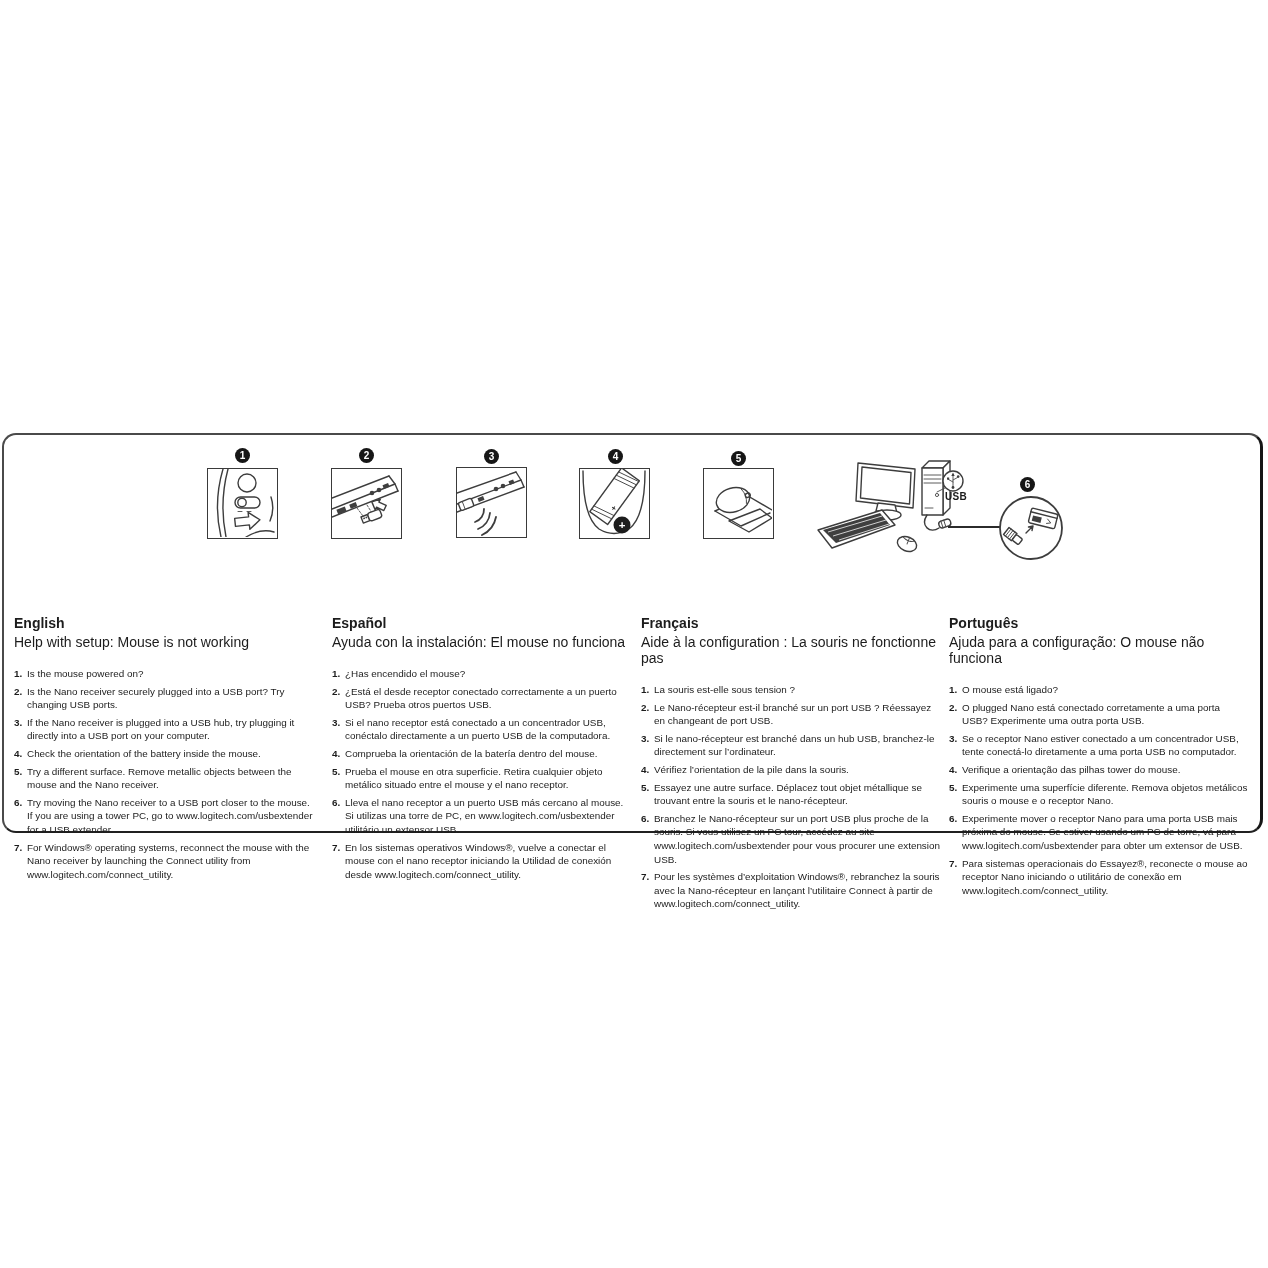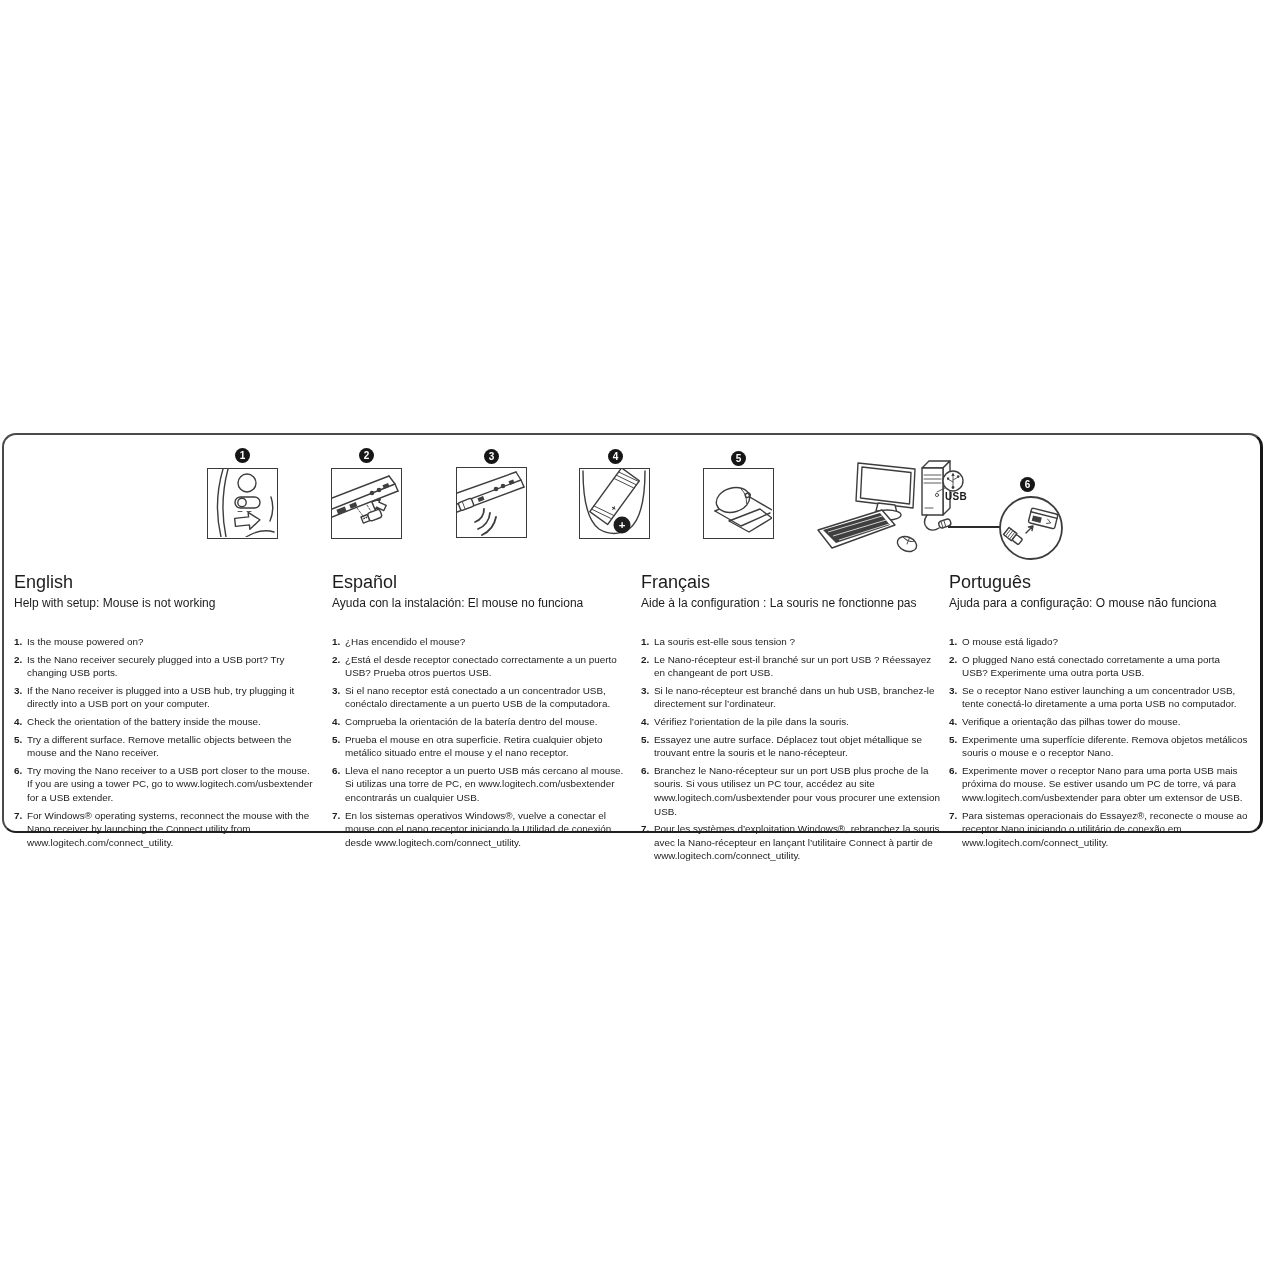--- a/index.html
+++ b/index.html
@@ -11,22 +11,22 @@
   .stepbox{position:absolute;width:71px;height:71px;border:1.6px solid #3a3a3a;background:#fff;box-sizing:border-box;}
   .badge{position:absolute;width:15px;height:15px;border-radius:50%;background:#161616;color:#fff;
          font-size:10px;font-weight:bold;line-height:15px;text-align:center;z-index:5;}
   .illus{position:absolute;}
   .illus svg{display:block;}
   .cable-line{position:absolute;left:948px;top:526px;width:56px;height:2px;background:#2b2b2b;z-index:1;}
   .usb-label{position:absolute;left:940px;top:491px;width:32px;text-align:center;
              font-size:10px;font-weight:bold;color:#1a1a1a;letter-spacing:.3px;}
   .circle6{z-index:2;}
   .col{position:absolute;top:572px;width:299px;}
-  .col .lang{font-size:18px;font-weight:normal;margin-bottom:3px;}
-  .col .subtitle{font-size:12px;margin-bottom:25px;}
+  .col .lang{font-size:14px;font-weight:bold;margin-bottom:3px;margin-top:43px;}
+  .col .subtitle{font-size:14px;margin-bottom:17px;}
   .step{display:flex;font-size:9.9px;line-height:13.6px;margin-bottom:4px;}
   .step .num{font-weight:bold;flex:0 0 13px;}
   .step .body{flex:1;}
   .step .b{font-weight:normal;}
   svg .ln{fill:none;stroke:#3d3d3d;stroke-width:1.4;stroke-linecap:round;stroke-linejoin:round;}
   svg .thin{fill:none;stroke:#4a4a4a;stroke-width:.9;stroke-linecap:round;}
   svg .fillw{fill:#fff;stroke:#3d3d3d;stroke-width:1.4;stroke-linejoin:round;}
   svg .dark{fill:#3f3f3f;stroke:none;}
 </style>
 </head>
@@ -270,21 +270,21 @@
         <div class="step">
           <span class="num">4.</span>
           <span class="body"><span>Comprueba la orientación de la batería dentro del mouse.</span></span>
         </div>
         <div class="step">
           <span class="num">5.</span>
           <span class="body"><span>Prueba el mouse en otra superficie. Retira cualquier objeto metálico situado entre el mouse y el nano receptor.</span></span>
         </div>
         <div class="step">
           <span class="num">6.</span>
-          <span class="body"><span>Lleva el nano receptor a un puerto USB más cercano al mouse. Si utilizas una torre de PC, en </span><span class="b">www.logitech.com/usbextender</span><span> encontrarás un cualquier USB.</span></span>
+          <span class="body"><span>Lleva el nano receptor a un puerto USB más cercano al mouse. Si utilizas una torre de PC, en </span><span class="b">www.logitech.com/usbextender</span><span> utilitário un extensor USB.</span></span>
         </div>
         <div class="step">
           <span class="num">7.</span>
           <span class="body"><span>En los sistemas operativos Windows®, vuelve a conectar el mouse con el nano receptor iniciando la Utilidad de conexión desde </span><span class="b">www.logitech.com/connect_utility.</span></span>
         </div>
       </div>
   </div>
   <div class="col" style="left:641px;">
     <div class="lang">Français</div>
     <div class="subtitle">Aide à la configuration : La souris ne fonctionne pas</div>
@@ -326,21 +326,21 @@
         <div class="step">
           <span class="num">1.</span>
           <span class="body"><span>O mouse está ligado?</span></span>
         </div>
         <div class="step">
           <span class="num">2.</span>
           <span class="body"><span>O plugged Nano está conectado corretamente a uma porta USB? Experimente uma outra porta USB.</span></span>
         </div>
         <div class="step">
           <span class="num">3.</span>
-          <span class="body"><span>Se o receptor Nano estiver launching a um concentrador USB, tente conectá-lo diretamente a uma porta USB no computador.</span></span>
+          <span class="body"><span>Se o receptor Nano estiver conectado a um concentrador USB, tente conectá-lo diretamente a uma porta USB no computador.</span></span>
         </div>
         <div class="step">
           <span class="num">4.</span>
           <span class="body"><span>Verifique a orientação das pilhas tower do mouse.</span></span>
         </div>
         <div class="step">
           <span class="num">5.</span>
           <span class="body"><span>Experimente uma superfície diferente. Remova objetos metálicos souris o mouse e o receptor Nano.</span></span>
         </div>
         <div class="step">

